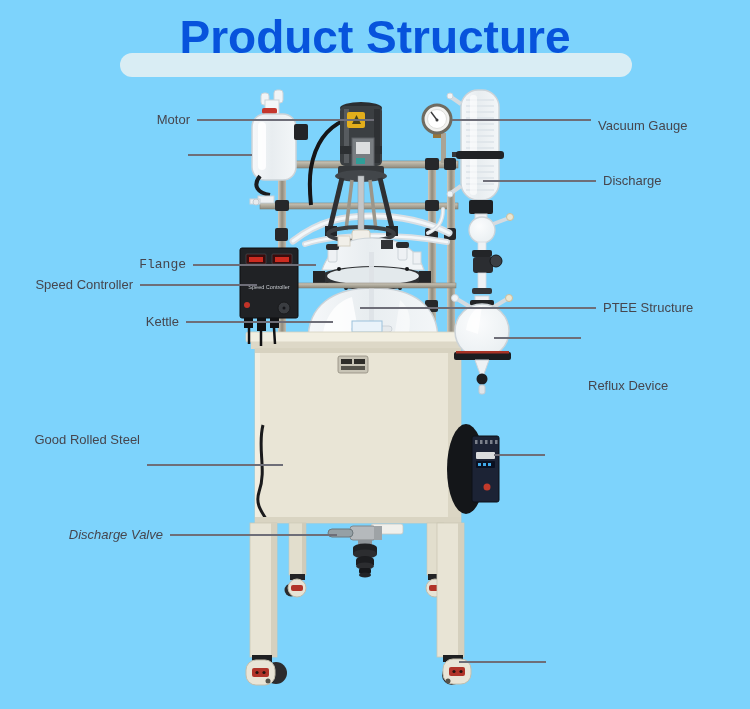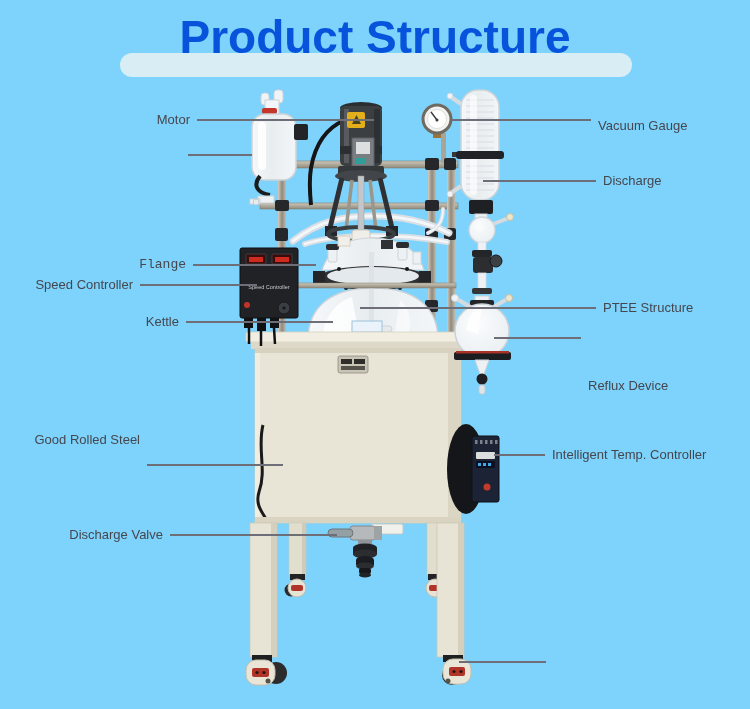--- a/index.html
+++ b/index.html
@@ -351,21 +351,20 @@
   <div class="leader" style="top:307px;left:360px;width:236px;"></div>
   <div class="leader" style="top:337px;left:494px;width:87px;"></div>
   <div class="leader" style="top:454px;left:494px;width:51px;"></div>
   <div class="leader" style="top:661px;left:459px;width:87px;"></div>
 
   <div class="callout cl-left" style="top:112px;right:560px;"><span>Motor</span></div>
   <div class="callout cl-left" style="top:257px;right:564px;font-family:Liberation Mono, monospace;"><span>Flange</span></div>
   <div class="callout cl-left" style="top:277px;right:617px;"><span>Speed Controller</span></div>
   <div class="callout cl-left" style="top:314px;right:571px;"><span>Kettle</span></div>
   <div class="callout cl-left" style="top:432px;right:610px;"><span>Good Rolled Steel</span></div>
-  <div class="callout cl-left" style="top:527px;right:587px;"><span>Discharge Valve</span></div>
+  <div class="callout cl-left" style="top:527px;right:587px;font-style:italic;"><span>Discharge Valve</span></div>
 
   <div class="callout" style="top:118px;left:598px;"><span>Vacuum Gauge</span></div>
   <div class="callout" style="top:173px;left:603px;"><span>Discharge</span></div>
   <div class="callout" style="top:300px;left:603px;"><span>PTEE Structure</span></div>
   <div class="callout" style="top:330px;left:588px;margin-top:48px;"><span>Reflux Device</span></div>
-  <div class="callout" style="top:447px;left:552px;"><span>Intelligent Temp. Controller</span></div>
 
 </div>
 
 </body></html>

